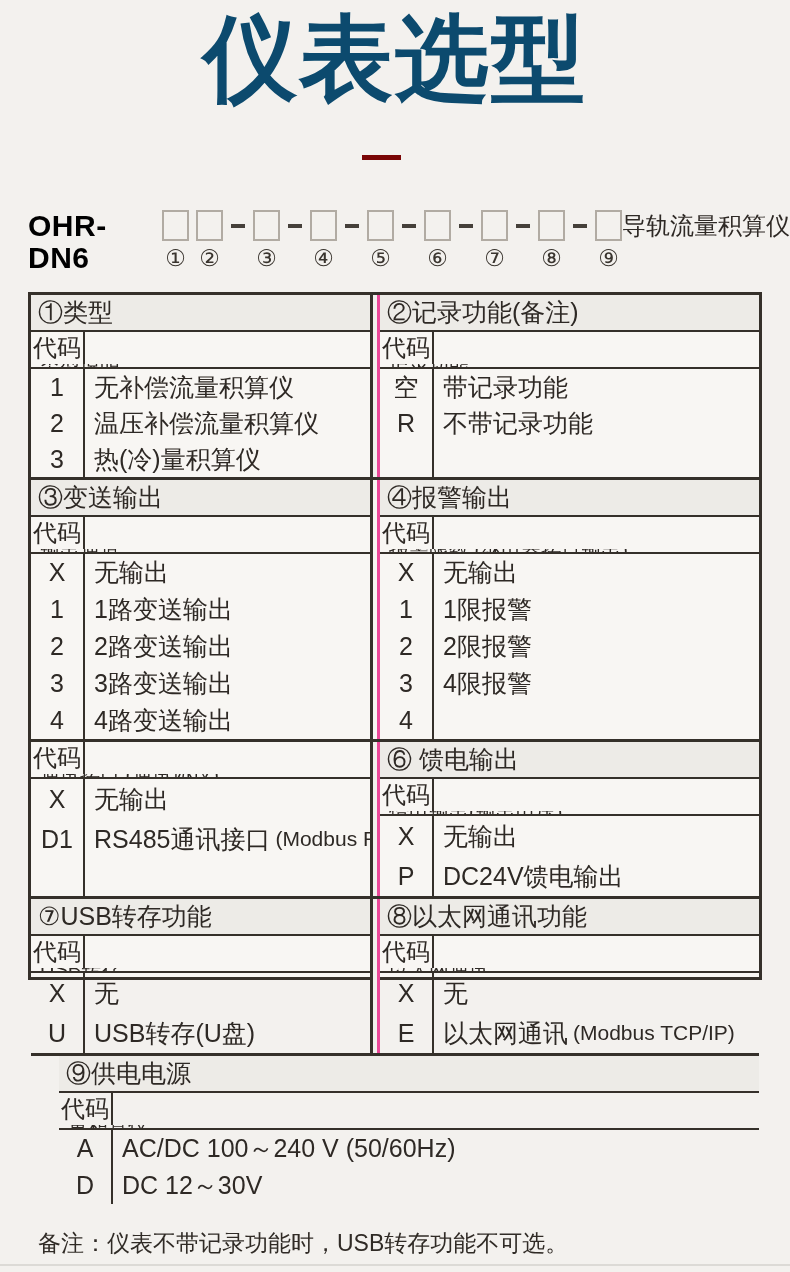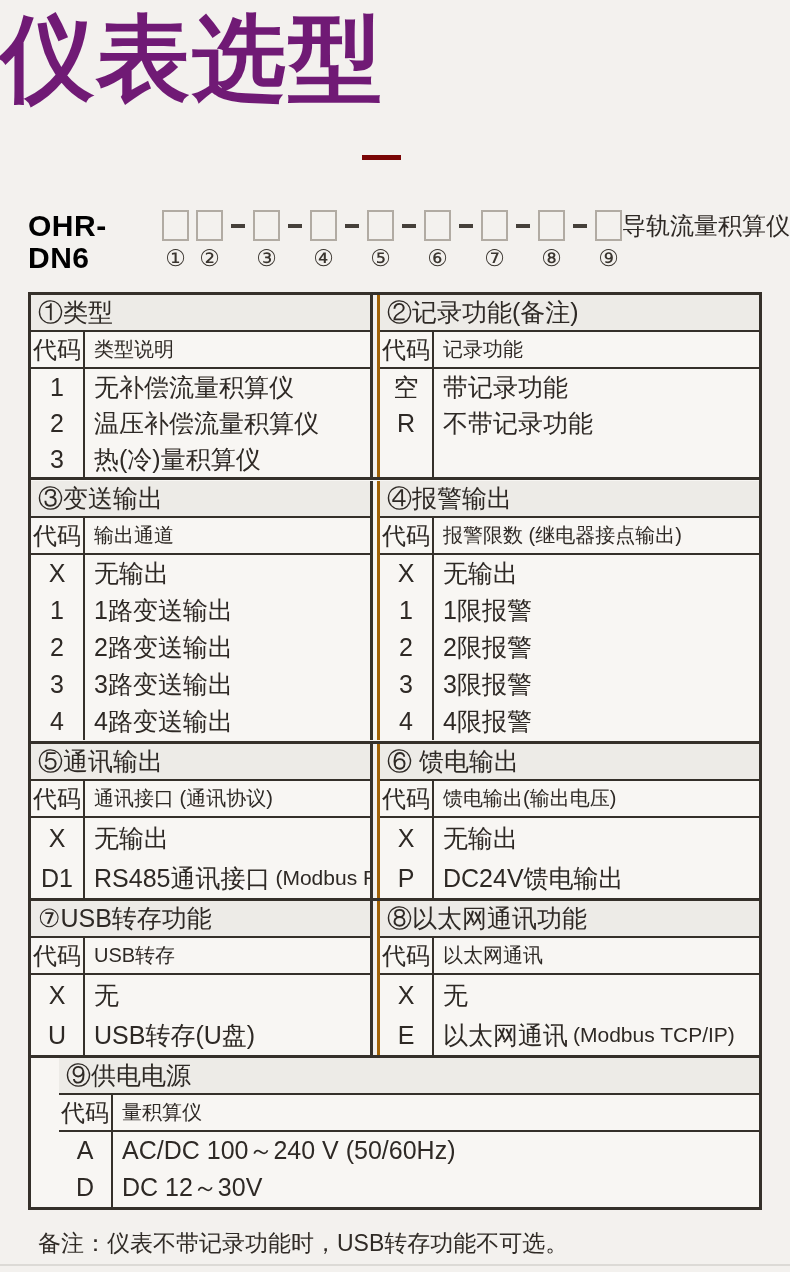--- a/index.html
+++ b/index.html
@@ -6,61 +6,62 @@
   body {
     width:790px; height:1272px;
     position:relative; overflow:hidden;
     background:#f3f1ee;
     font-family:"Liberation Sans", sans-serif;
     color:#2e2925;
   }
   
   .page-title {
     position:absolute; top:2px; left:0; width:790px;
+    text-align:center;
     font-size:94px; font-weight:900; letter-spacing:2px;
-    color:#701a75; line-height:1.22;
+    color:#0c4a6e; line-height:1.22;
   }
   .title-underline {
     position:absolute; top:155px; left:362px;
     width:39px; height:5px; background:#7a0606;
   }
   
   .model-line {
     position:absolute; top:210px; left:28px;
     display:flex; align-items:flex-start;
   }
   .model-prefix { font-size:30px; font-weight:700; line-height:32px; letter-spacing:0.5px; margin-right:5px; color:#000000; }
   .seg { display:flex; flex-direction:column; align-items:center; }
   .seg + .seg { margin-left:7px; }
   .cbox { width:23px; height:27px; border:2px solid #b1aba3; background:transparent; }
   .pos { margin-top:5px; font-size:23px; line-height:25px; color:#3a352f; font-family:"Liberation Serif", serif; }
   .mdash { width:14px; height:4px; background:#45403a; margin:14px 8px 0 8px; flex-shrink:0; }
   .model-suffix { font-size:24px; line-height:31px; font-weight:500; white-space:nowrap; }
   
   .otable {
     position:absolute; top:292px; left:28px;
-    width:734px; height:918px; box-sizing:border-box;
+    width:734px; height:688px; box-sizing:border-box;
     border:3px solid #35302a; background:#f8f6f3;
     display:flex; flex-direction:column;
   }
   .pair { display:flex; border-bottom:3px solid #35302a; box-sizing:border-box; }
   .p1 { height:185px; } .p2 { height:264px;align-items:center; } .p3 { height:157px; } .p4 { height:157px; }
   .pfull { height:149px; border-bottom:none;padding-left:28px; }
   .half { box-sizing:border-box; display:flex; flex-direction:column; }
   .hl { width:342px; border-right:3px solid #35302a; }
   .hgap { width:4px; background:#f3f1ee; flex-shrink:0; }
-  .hr { width:382px; border-left:3px solid #a16207; }
+  .hr { width:382px; border-left:3px solid #ec4899; }
   .hfull { width:728px; }
   .sec-title {
     height:37px; box-sizing:border-box; flex-shrink:0;
     border-bottom:2px solid #35302a; background:#edebe7;
     display:flex; align-items:center; padding-left:7px;
     font-size:25px; font-weight:500; white-space:nowrap;
   }
-  .sec-head { height:37px; box-sizing:border-box; flex-shrink:0; border-bottom:2px solid #35302a; display:flex; }
+  .sec-head { height:37px; box-sizing:border-box; flex-shrink:0; border-bottom:2px solid #35302a; display:flex;flex-direction:column; }
   .ch { width:54px; box-sizing:border-box; border-right:2px solid #35302a; display:flex; align-items:center; justify-content:center; font-size:24px; flex-shrink:0; }
   .dh { flex:1; display:flex; align-items:center; padding-left:9px; font-size:20px; white-space:nowrap; overflow:hidden; }
   .sec-body { flex:1; display:flex; min-height:0; }
   .bc { width:54px; box-sizing:border-box; border-right:2px solid #35302a; display:flex; flex-direction:column; flex-shrink:0; }
   .bd { flex:1; display:flex; flex-direction:column; min-width:0; }
   .cl { display:flex; align-items:center; justify-content:center; font-size:25px; flex-shrink:0; }
   .dl { display:flex; align-items:center; padding-left:9px; font-size:25px; white-space:nowrap; overflow:hidden; flex-shrink:0; }
   .lh36 .cl, .lh36 .dl { height:36px; }
   .lh37 .cl, .lh37 .dl { height:37px; }
   .lh40 .cl, .lh40 .dl { height:40px; }
@@ -201,30 +202,28 @@
           <div class="cl">X</div>
           <div class="cl">1</div>
           <div class="cl">2</div>
           <div class="cl">3</div>
           <div class="cl">4</div>
         </div>
         <div class="bd">
           <div class="dl">无输出</div>
           <div class="dl">1限报警</div>
           <div class="dl">2限报警</div>
-          <div class="dl">3限报警</div>
           <div class="dl">4限报警</div>
         </div>
       </div>
     </div>
   </div>
 
   <div class="pair p3">
     <div class="half hl">
-      <div class="sec-title">⑤通讯输出</div>
       <div class="sec-head">
         <div class="ch">代码</div>
         <div class="dh">通讯接口 (通讯协议)</div>
       </div>
       <div class="sec-body lh40">
         <div class="bc">
           <div class="cl">X</div>
           <div class="cl">D1</div>
         </div>
         <div class="bd">

